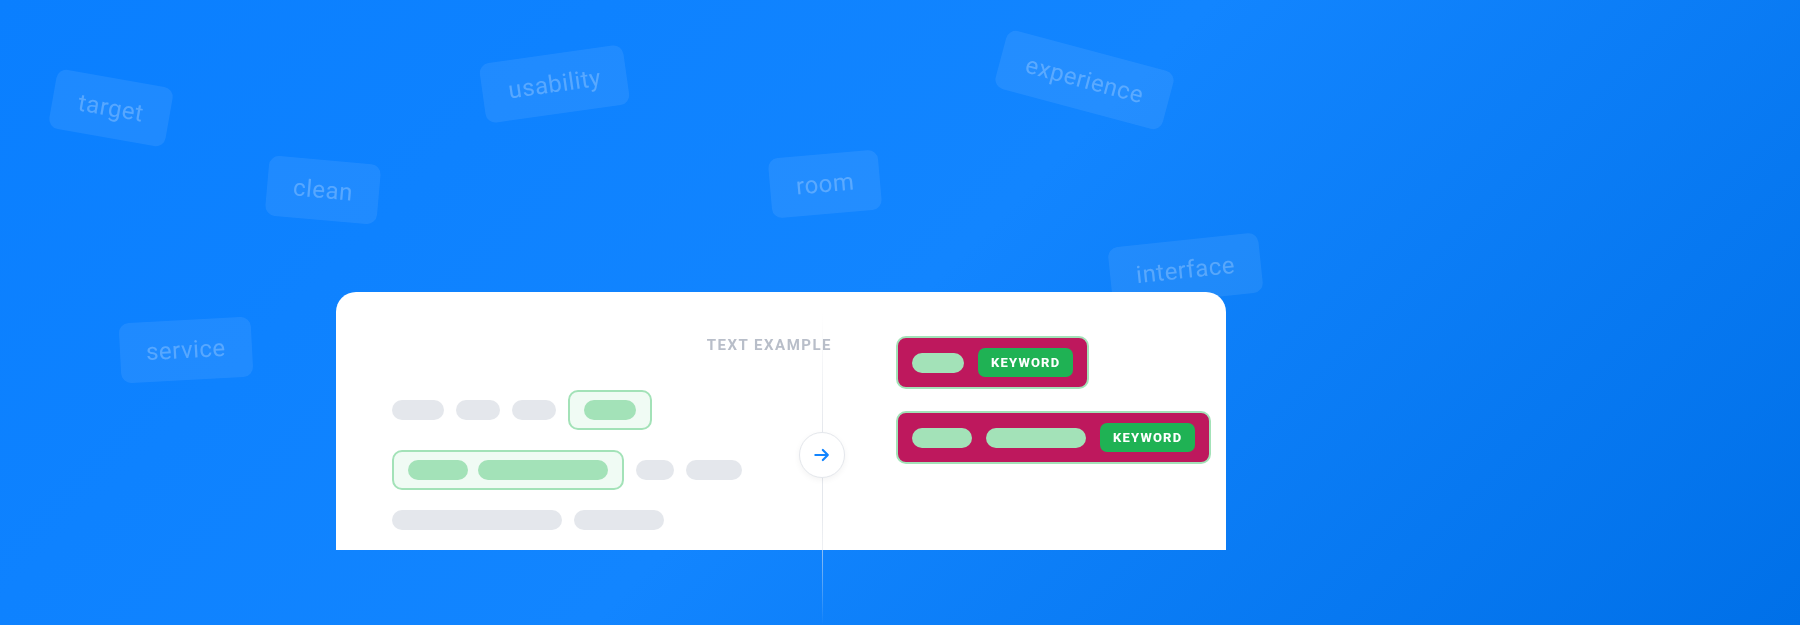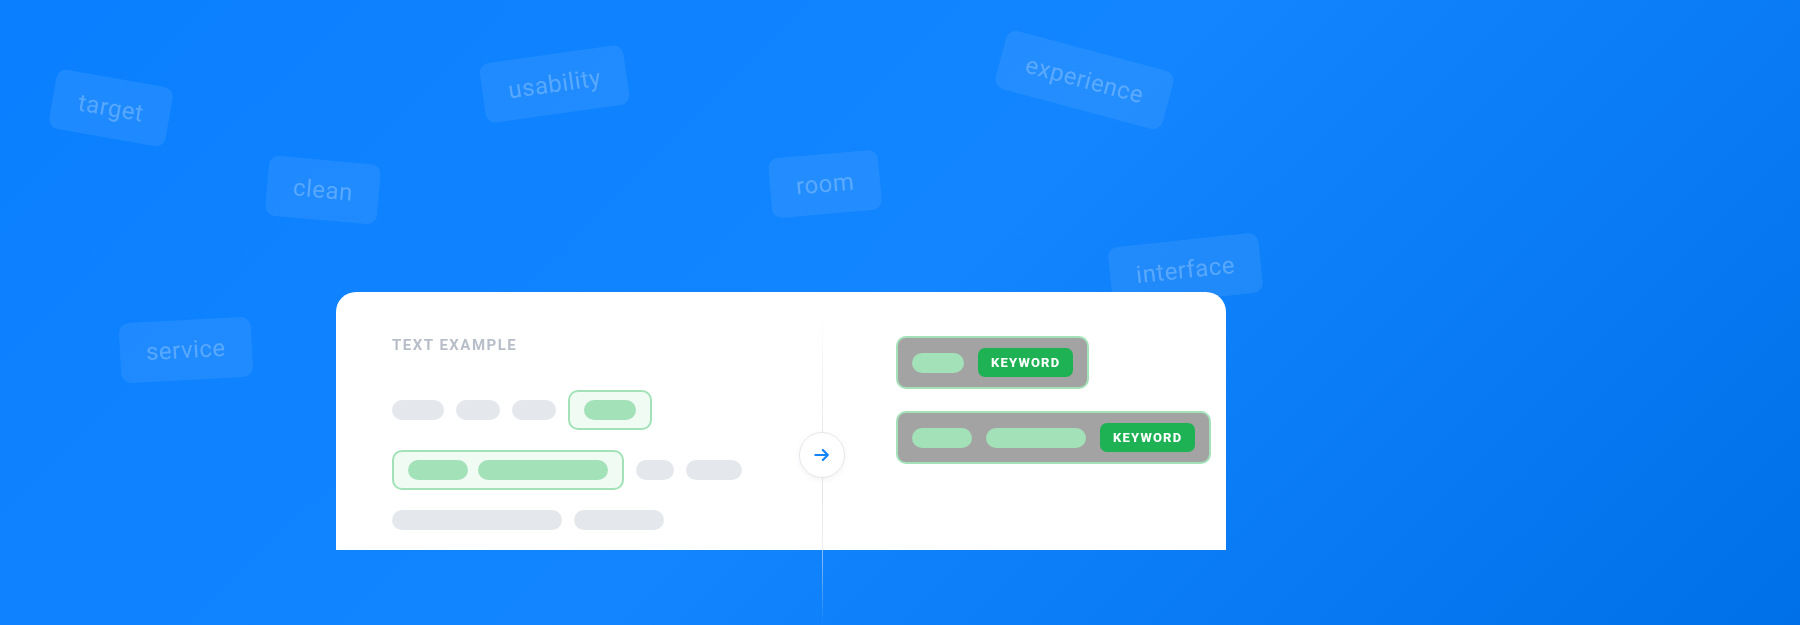--- a/index.html
+++ b/index.html
@@ -31,20 +31,21 @@
   width: 890px;
   background: #ffffff;
   border-radius: 20px 20px 0 0;
   padding: 44px 56px 0 56px;
   display: flex;
 }
 
 .left-col {
   flex: 0 0 440px;
   position: relative;
+  text-align: right;
 }
 .right-col {
   flex: 1;
   padding-left: 64px;
   position: relative;
 }
 
 .col-title {
   color: #b8bec9;
   font-size: 15px;
@@ -79,21 +80,21 @@
   background: #f0fbf4;
   border-radius: 10px;
   padding: 8px 14px;
   display: inline-flex;
   align-items: center;
   gap: 10px;
 }
 
 .label-box {
   border: 2px solid #a3e2b8;
-  background: #a3a3a3;
+  background: #be185d;
   border-radius: 10px;
   padding: 10px 14px;
   display: inline-flex;
   align-items: center;
   gap: 14px;
   margin-bottom: 22px;
 }
 
 .keyword-badge {
   background: #1fb254;

